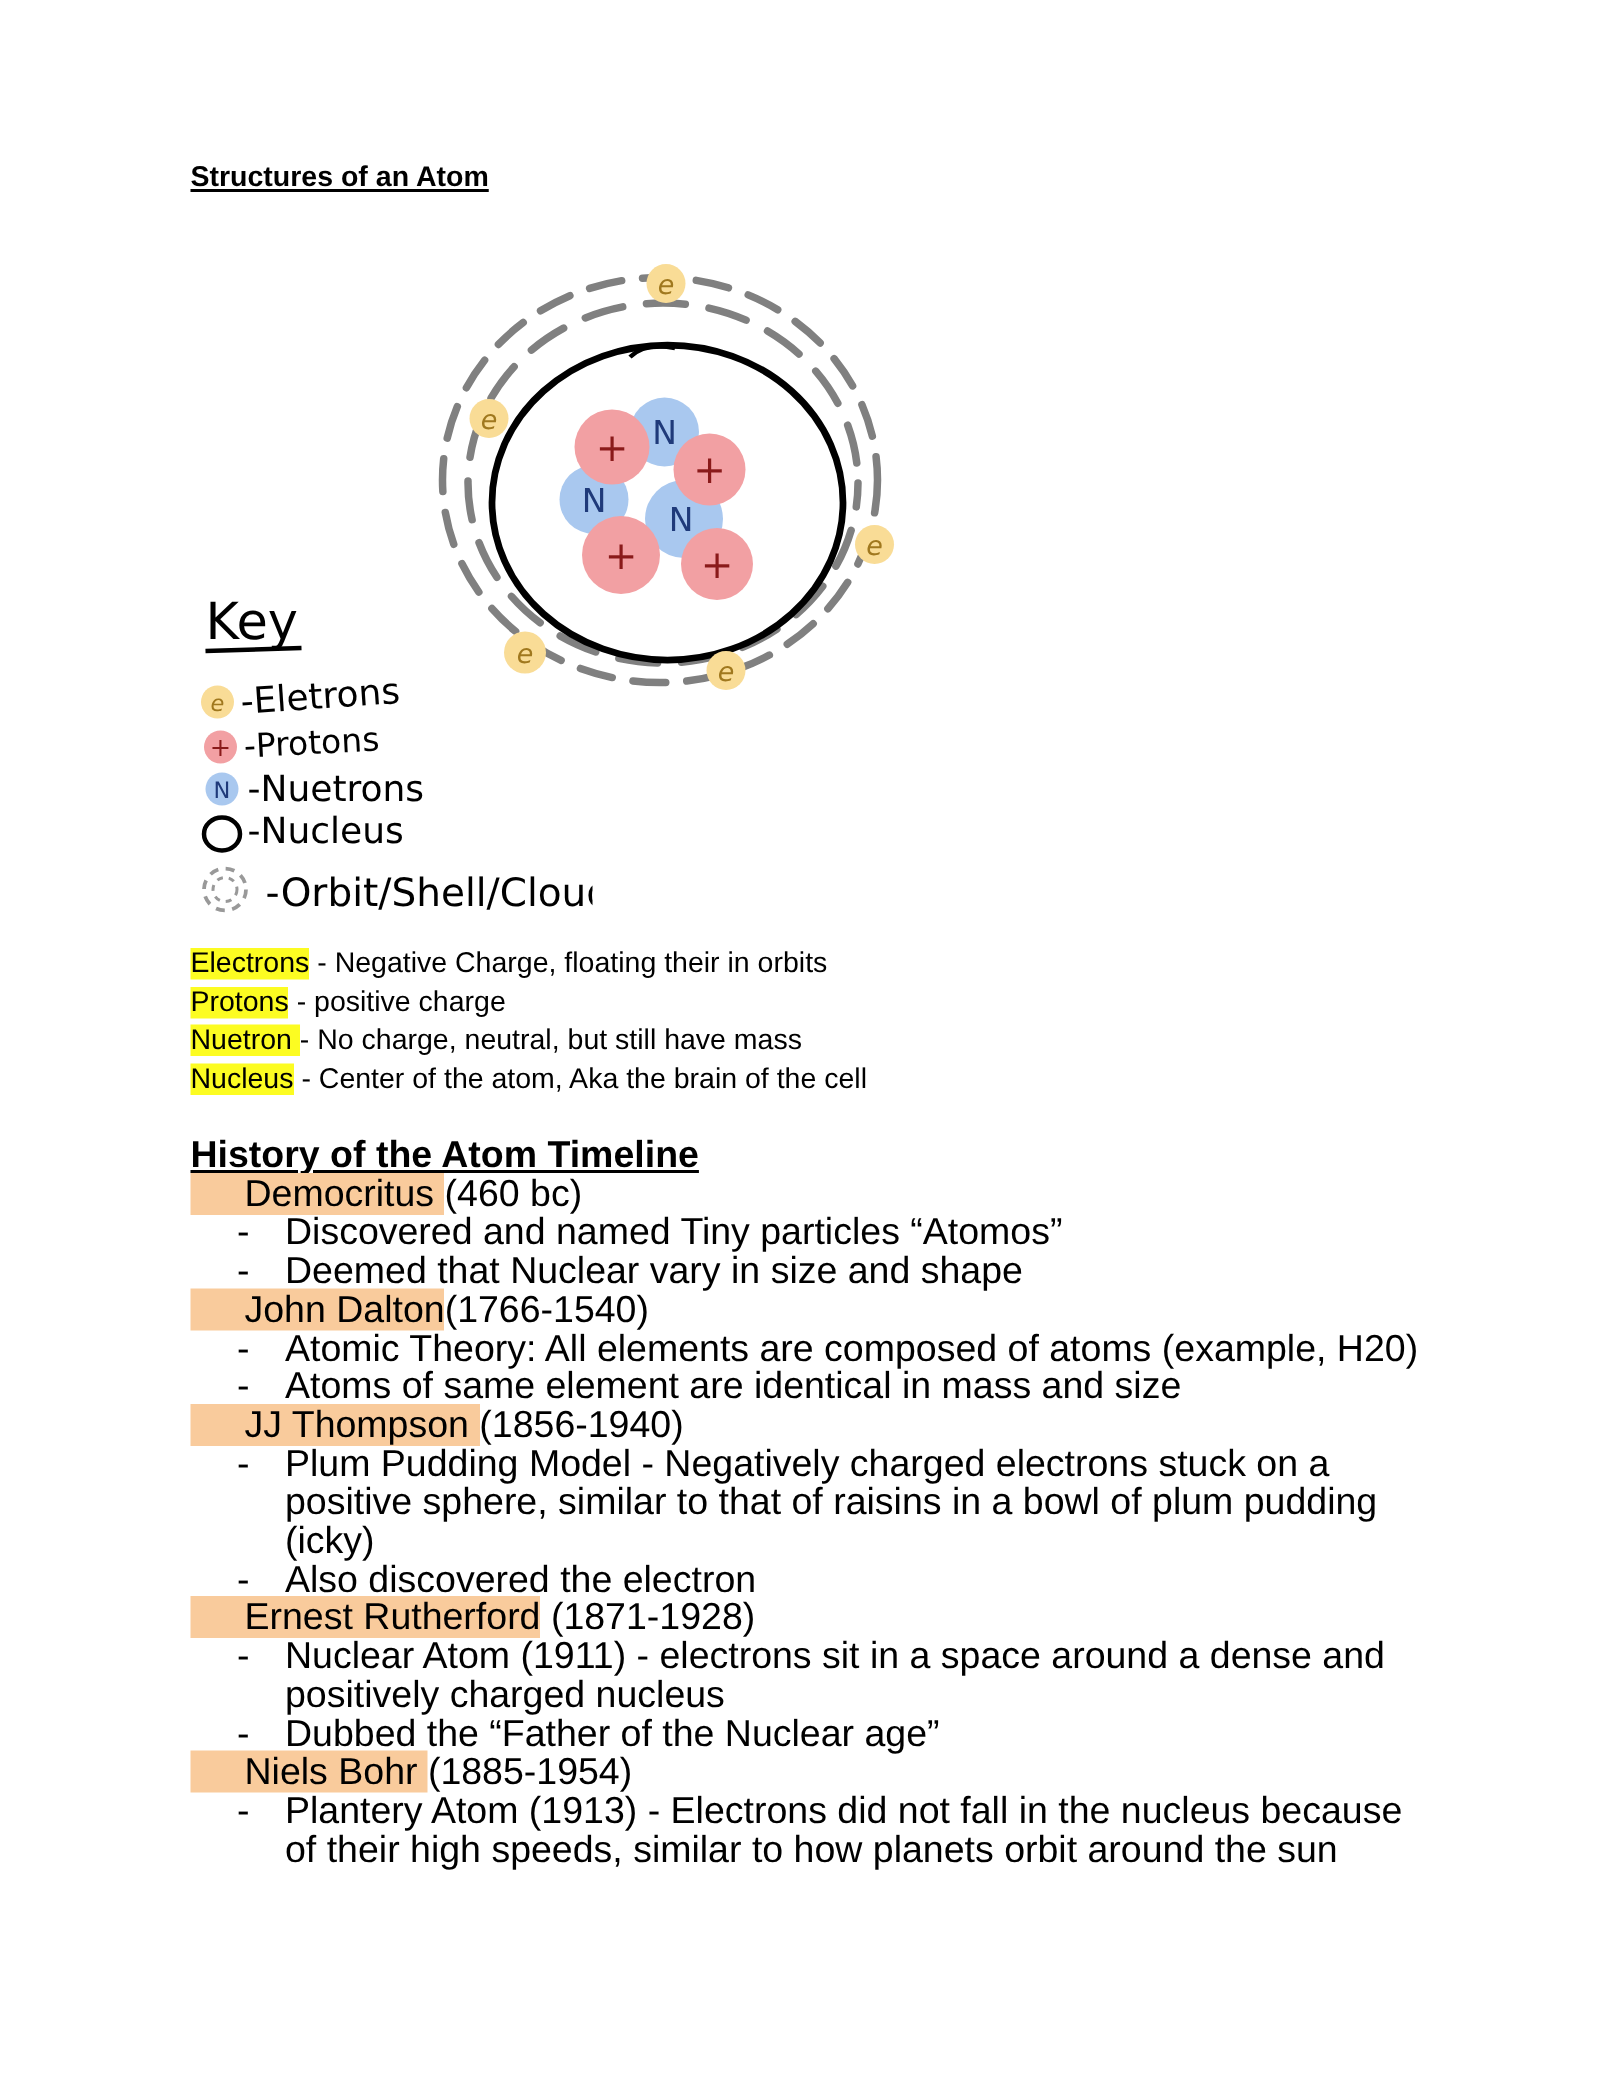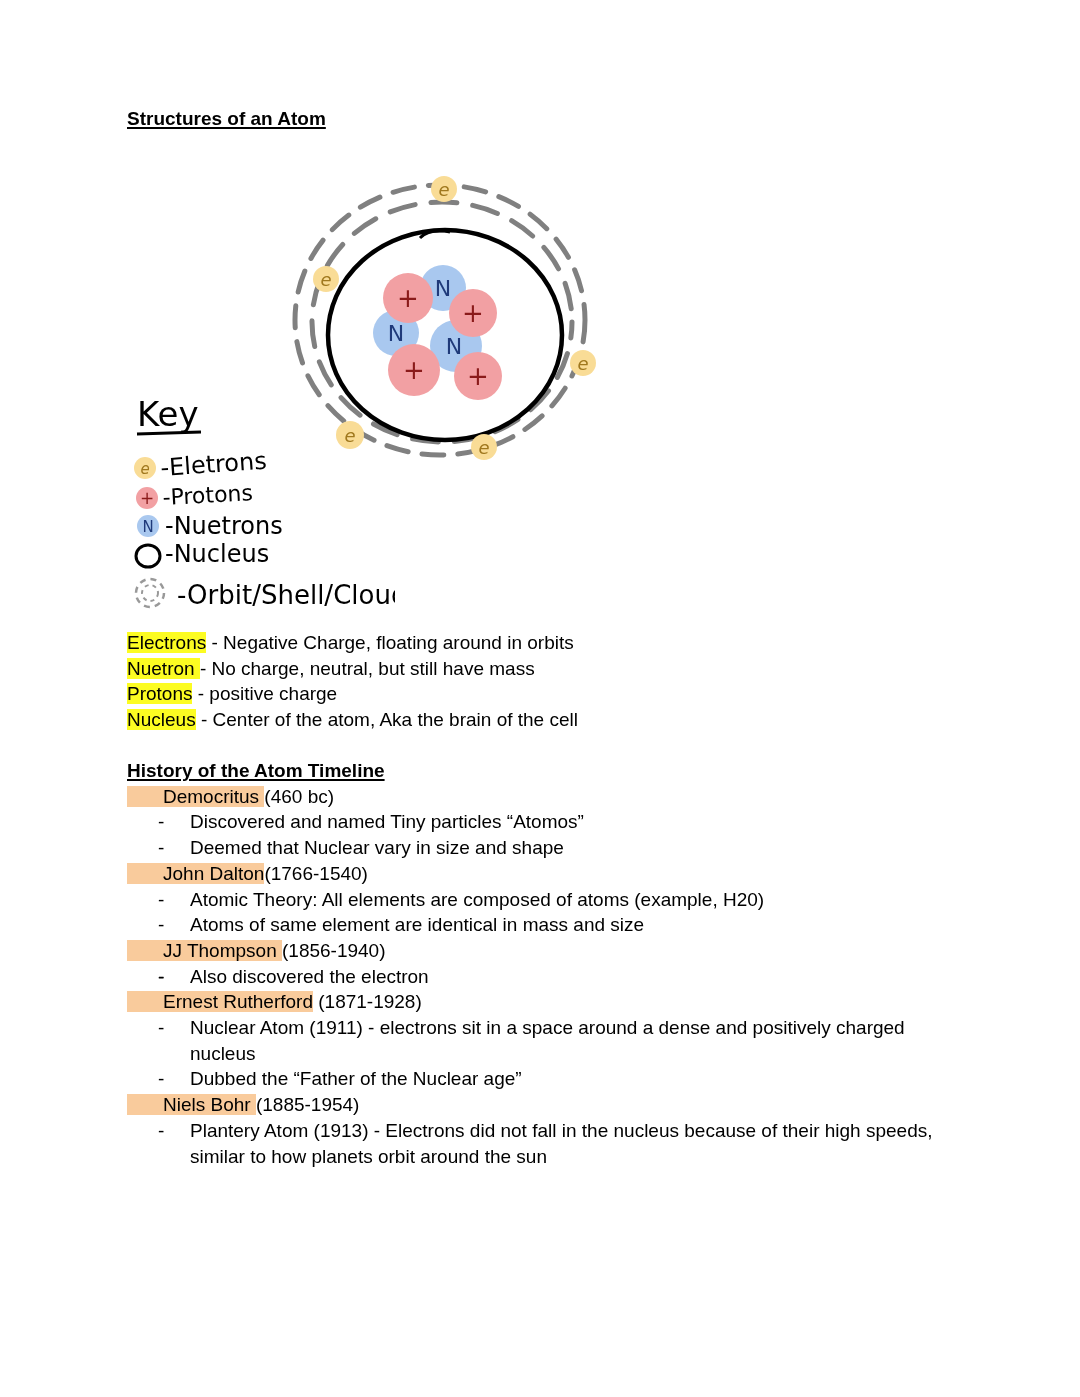--- a/index.html
+++ b/index.html
@@ -51,21 +51,21 @@
     }
     .hl-orange {
       background: #f9cb9c;
       padding-left: 36px;
     }
     .history {
       position: absolute;
       left: 127px;
       top: 758px;
       width: 830px;
-      font-size: 19px;
+      font-size: 25px;
       line-height: 25.7px;
     }
     .h2 {
       font-weight: bold;
       text-decoration: underline;
       text-underline-offset: 2px;
       text-decoration-thickness: 2px;
       white-space: nowrap;
     }
     .bullets {
@@ -181,23 +181,23 @@
   </g>
 
   <g>
     <circle cx="25" cy="203" r="14" fill="none" stroke="#999" stroke-width="2.5" stroke-dasharray="6 5"></circle>
     <circle cx="25" cy="203" r="8" fill="none" stroke="#999" stroke-width="2" stroke-dasharray="4 4"></circle>
     <text x="52" y="214" font-size="26" fill="#000" font-family="DejaVu Sans, sans-serif">-Orbit/Shell/Clouds</text>
   </g>
 </svg>
 
 <div class="defs">
-  <div class="line"><span class="hl-yellow">Electrons</span><span> - Negative Charge, floating around in orbits</span></div>
+  <div class="line"><span class="hl-yellow">Electrons</span><span> - Negative Charge, floating their in orbits</span></div>
+  <div class="line"><span class="hl-yellow">Protons</span><span> - positive charge</span></div>
   <div class="line"><span class="hl-yellow">Nuetron </span><span>- No charge, neutral, but still have mass</span></div>
-  <div class="line"><span class="hl-yellow">Protons</span><span> - positive charge</span></div>
   <div class="line"><span class="hl-yellow">Nucleus</span><span> - Center of the atom, Aka the brain of the cell</span></div>
 </div>
 
 <div class="history">
   <div class="h2">History of the Atom Timeline</div>
 
   <div>
     <div class="line"><span class="hl-orange">Democritus </span><span>(460 bc)</span></div>
     <ul class="bullets">
       <li class="bullet"><span class="dash">-</span><span>Discovered and named Tiny particles “Atomos”</span></li>
@@ -209,21 +209,21 @@
     <div class="line"><span class="hl-orange">John Dalton</span><span>(1766-1540)</span></div>
     <ul class="bullets">
       <li class="bullet"><span class="dash">-</span><span>Atomic Theory: All elements are composed of atoms (example, H20)</span></li>
       <li class="bullet"><span class="dash">-</span><span>Atoms of same element are identical in mass and size</span></li>
     </ul>
   </div>
 
   <div>
     <div class="line"><span class="hl-orange">JJ Thompson </span><span>(1856-1940)</span></div>
     <ul class="bullets">
-      <li class="bullet"><span class="dash">-</span></li>
+      <li class="bullet"><span class="dash">-</span><span>Plum Pudding Model - Negatively charged electrons stuck on a positive sphere, similar to that of raisins in a bowl of plum pudding (icky)</span></li>
       <li class="bullet"><span class="dash">-</span><span>Also discovered the electron</span></li>
     </ul>
   </div>
 
   <div>
     <div class="line"><span class="hl-orange">Ernest Rutherford</span><span> (1871-1928)</span></div>
     <ul class="bullets">
       <li class="bullet"><span class="dash">-</span><span>Nuclear Atom (1911) - electrons sit in a space around a dense and positively charged nucleus</span></li>
       <li class="bullet"><span class="dash">-</span><span>Dubbed the “Father of the Nuclear age”</span></li>
     </ul>

